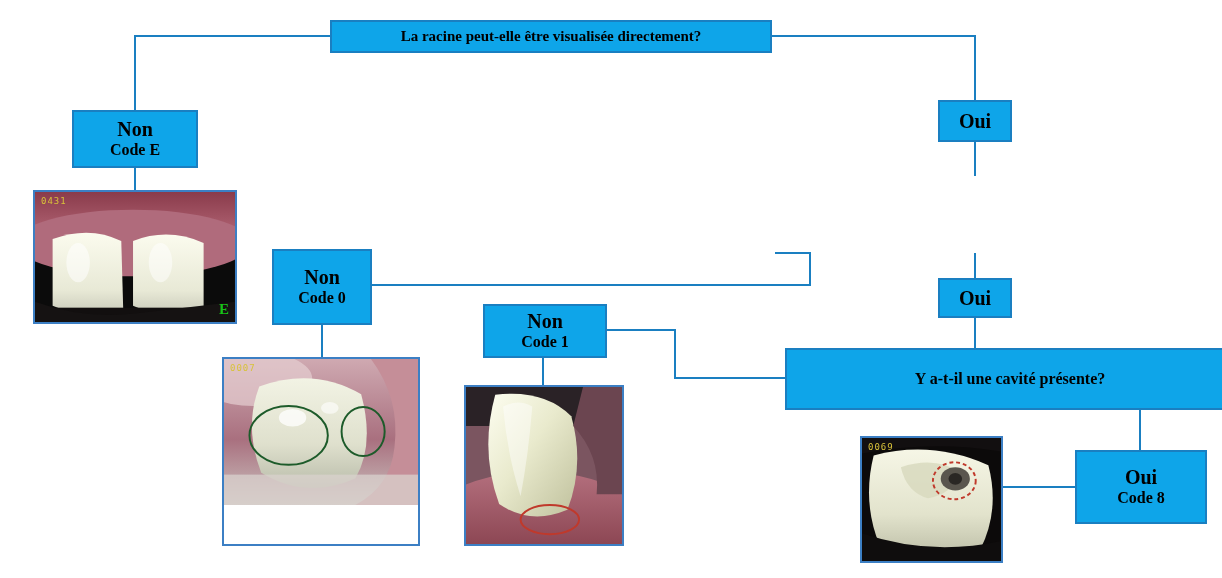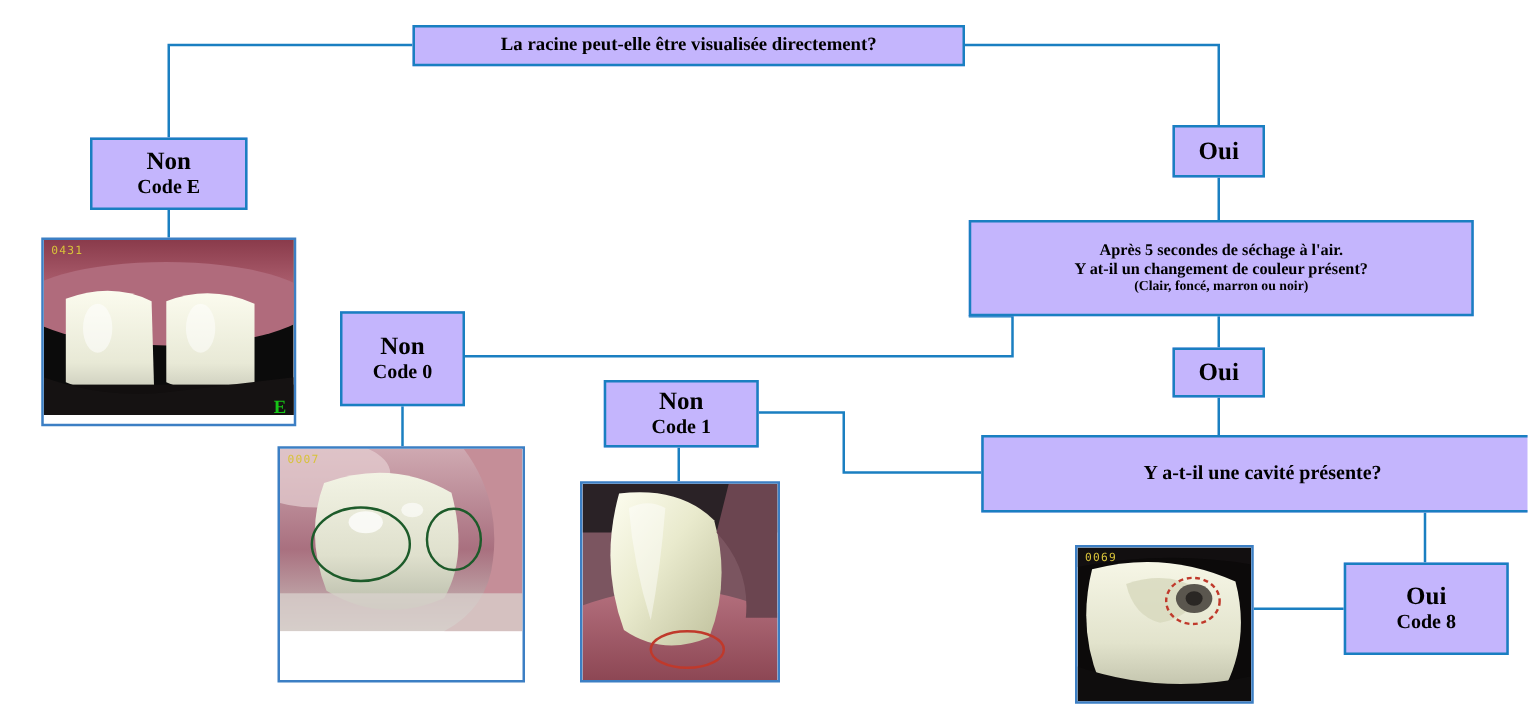--- a/index.html
+++ b/index.html
@@ -7,21 +7,21 @@
     width:1222px;height:578px;
     background:#ffffff;
     font-family:"Liberation Serif", serif;
     position:relative;
     overflow:hidden;
   }
   .canvas{position:absolute;left:0;top:0;width:1222px;height:578px;}
   .node{
     position:absolute;
     border:2px solid #1a7fc1;
-    background:#c4b5fd;
+    background:#0ea5e9;
     box-sizing:border-box;
     display:flex;
     flex-direction:column;
     align-items:center;
     justify-content:center;
     text-align:center;
     color:#000000;
     font-weight:bold;
     line-height:1.15;
   }
@@ -97,25 +97,20 @@
 
   <div class="node" style="left:72px;top:110px;width:126px;height:58px;">
     <span class="l1 big">Non</span>
     <span class="l2 mid">Code E</span>
   </div>
 
   <div class="node" style="left:938px;top:100px;width:74px;height:42px;">
     <span class="l1 big">Oui</span>
   </div>
 
-  <div class="node" style="left:775px;top:176px;width:404px;height:77px;">
-    <span class="l1 sub">Après 5 secondes de séchage à l'air.</span>
-    <span class="l2 sub">Y at-il un changement de couleur présent?</span>
-    <span class="l3">(Clair, foncé, marron ou noir)</span>
-  </div>
 
   <div class="node" style="left:272px;top:249px;width:100px;height:76px;">
     <span class="l1 big">Non</span>
     <span class="l2 mid">Code 0</span>
   </div>
 
   <div class="node" style="left:938px;top:278px;width:74px;height:40px;">
     <span class="l1 big">Oui</span>
   </div>
 
@@ -126,21 +121,21 @@
 
   <div class="node" style="left:785px;top:348px;width:450px;height:62px;">
     <span class="l1 mid">Y a-t-il une cavité présente?</span>
   </div>
 
   <div class="node" style="left:1075px;top:450px;width:132px;height:74px;">
     <span class="l1 big">Oui</span>
     <span class="l2 mid">Code 8</span>
   </div>
 
-  <div class="photo" style="left:33px;top:190px;width:204px;height:151px;">
+  <div class="photo" style="left:33px;top:190px;width:204px;height:134px;">
     <svg class="inner" viewBox="0 0 204 143" preserveAspectRatio="none">
       <defs>
         <linearGradient id="gumE" x1="0" y1="0" x2="0" y2="1">
           <stop offset="0%" stop-color="#8a3b4b"></stop>
           <stop offset="100%" stop-color="#c07484"></stop>
         </linearGradient>
         <linearGradient id="toothE" x1="0" y1="0" x2="0" y2="1">
           <stop offset="0%" stop-color="#fbfbee"></stop>
           <stop offset="70%" stop-color="#e8e9d6"></stop>
           <stop offset="100%" stop-color="#c9caba"></stop>

